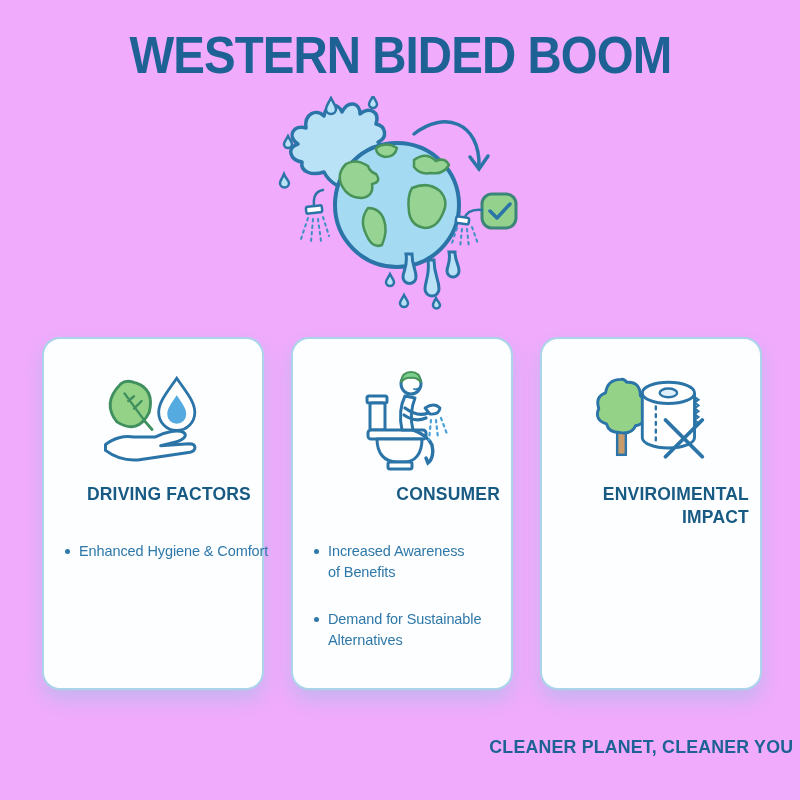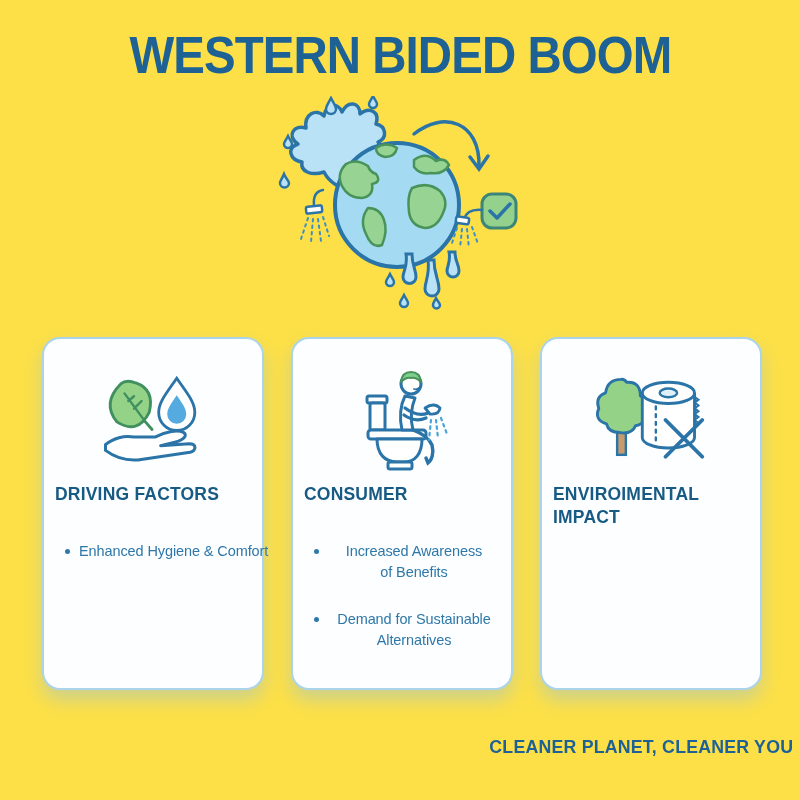--- a/index.html
+++ b/index.html
@@ -2,21 +2,21 @@
 <html><head>
 <meta charset="utf-8">
 <style>
   html,body{margin:0;padding:0;}
   body{
     width:800px;height:800px;
     background:#fafcfd;
     font-family:"Liberation Sans","DejaVu Sans",sans-serif;
     overflow:hidden;
   }
-  .canvas{position:relative;width:800px;height:800px;background:#fde047;}
+  .canvas{position:relative;width:800px;height:800px;background:#f0abfc;}
 
   
   .page-title{
     position:absolute;top:26px;left:0;width:800px;
     text-align:center;margin:0;
     font-size:51px;font-weight:bold;letter-spacing:-1px;
     color:#1e6295;
   }
   .page-title .squeeze{display:inline-block;transform:scaleX(.93);transform-origin:center;}
 
@@ -30,39 +30,39 @@
     width:222px;height:353px;
     background:#fdfeff;
     border:2px solid #abd4ea;
     border-radius:18px;
     box-shadow:0 10px 18px rgba(147,194,227,.45);
     padding:26px 11px 0 11px;
   }
   .card-icon{height:110px;display:flex;align-items:center;justify-content:center;}
   .card-title{
     margin:8px 0 0 0;min-height:48px;
-    text-align:left;
+    text-align:right;
     font-size:17.5px;font-weight:bold;line-height:23px;
     color:#175a84;letter-spacing:.2px;
   }
   .t-line{display:block;}
   .card-bullets{list-style:none;margin:10px 0 0 0;padding:0 0 0 8px;}
   .card-bullets li{
     position:relative;
     padding-left:16px;margin-bottom:26px;
     font-size:14.5px;line-height:21px;letter-spacing:-.1px;
     color:#2e78a9;
   }
   .card-bullets li::before{
     content:"";
     position:absolute;left:2px;top:8px;
     width:5px;height:5px;border-radius:50%;
     background:#2e78a9;
   }
-  .b-line{display:block;white-space:nowrap;text-align:center;}
+  .b-line{display:block;white-space:nowrap;}
 
   
   .footer-tagline{
     position:absolute;top:736px;left:0;width:800px;
     text-align:right;margin:0;
     font-size:18.5px;font-weight:bold;letter-spacing:.2px;
     color:#1e6295;
   }
   .footer-tagline .squeeze{display:inline-block;transform:scaleX(.96);transform-origin:center;}
 </style>

